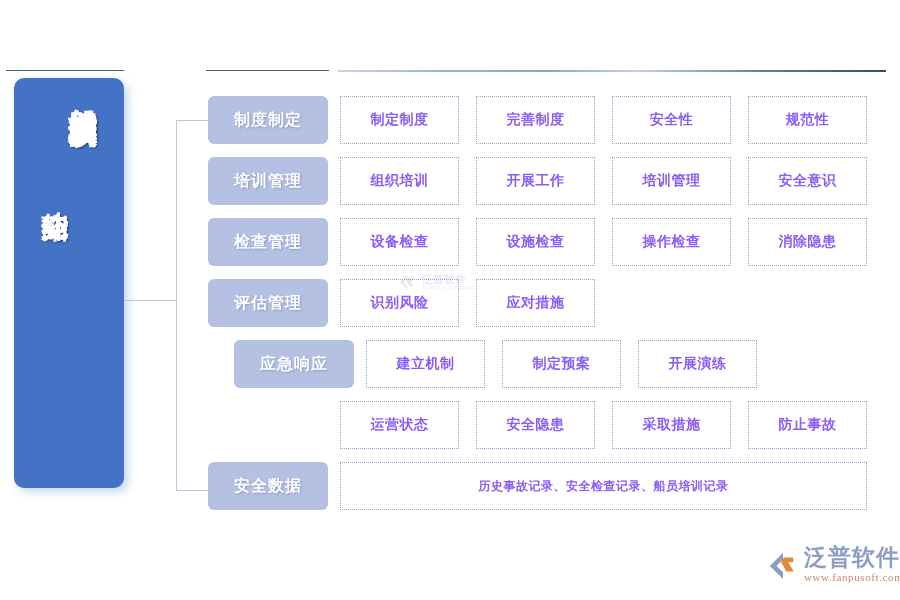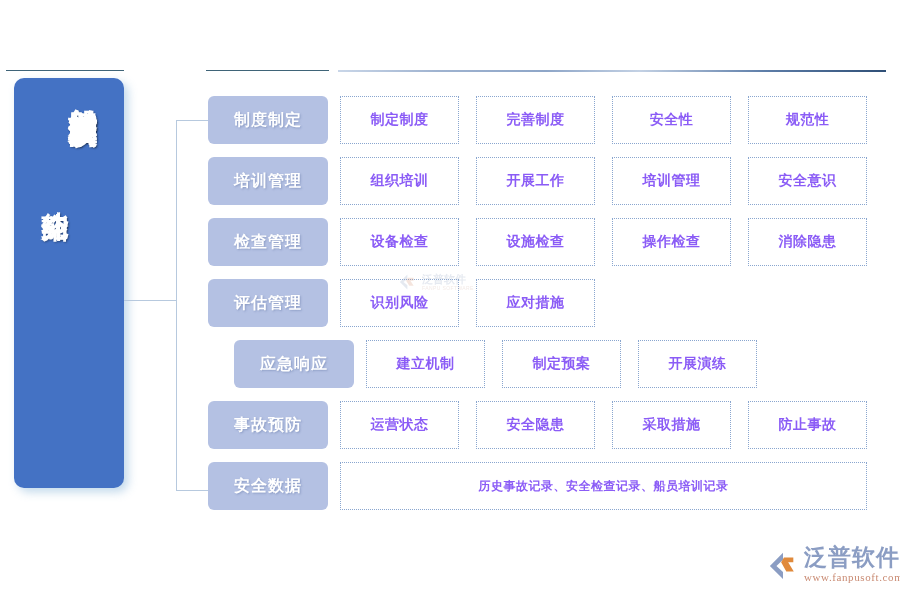--- a/index.html
+++ b/index.html
@@ -155,21 +155,20 @@
         <div class="item c0">识别风险</div>
         <div class="item c1">应对措施</div>
       </div>
       <div class="row" style="top: 340px; margin-left: 26px;">
         <div class="cat">应急响应</div>
         <div class="item c0">建立机制</div>
         <div class="item c1">制定预案</div>
         <div class="item c2">开展演练</div>
       </div>
       <div class="row" style="top: 401px;">
-        <div class="cat">事故预防</div>
         <div class="item c0">运营状态</div>
         <div class="item c1">安全隐患</div>
         <div class="item c2">采取措施</div>
         <div class="item c3">防止事故</div>
       </div>
       <div class="row" style="top: 462px;">
         <div class="cat">安全数据</div>
         <div class="item wide">历史事故记录、安全检查记录、船员培训记录</div>
       </div>
     </div>

